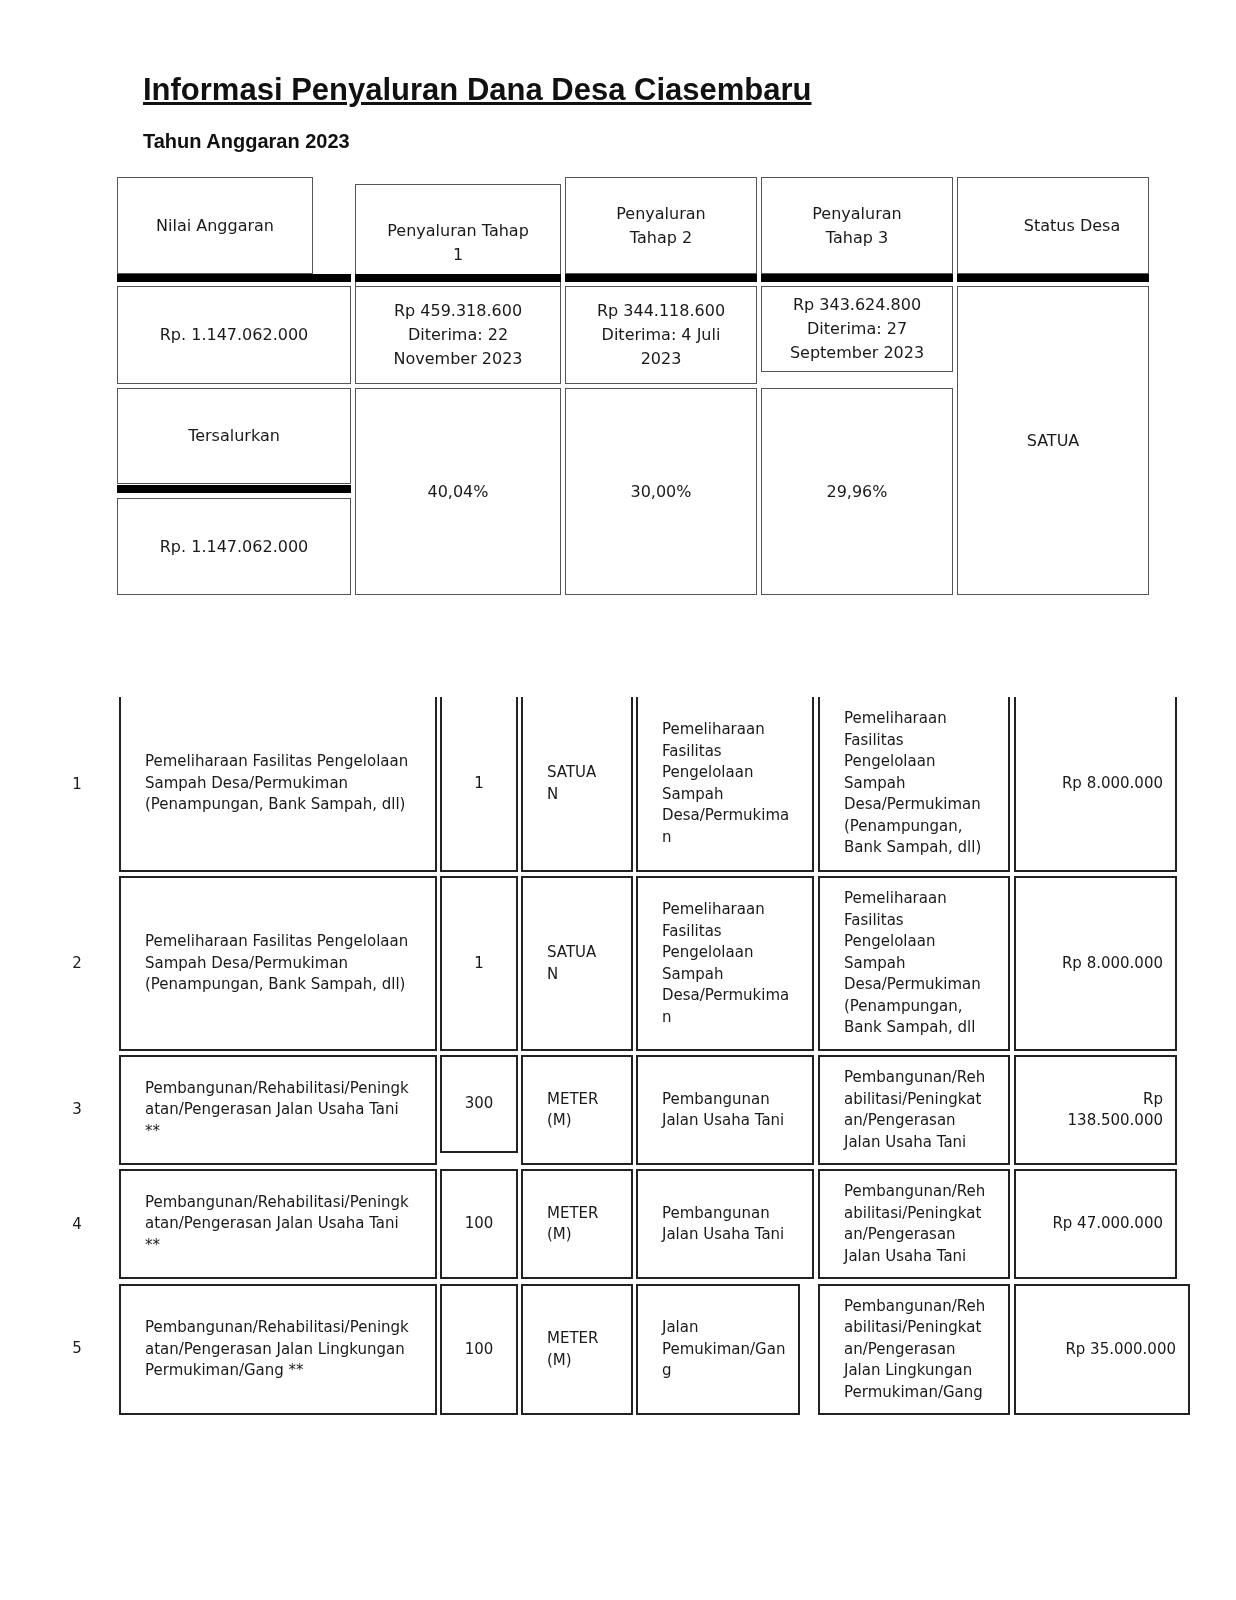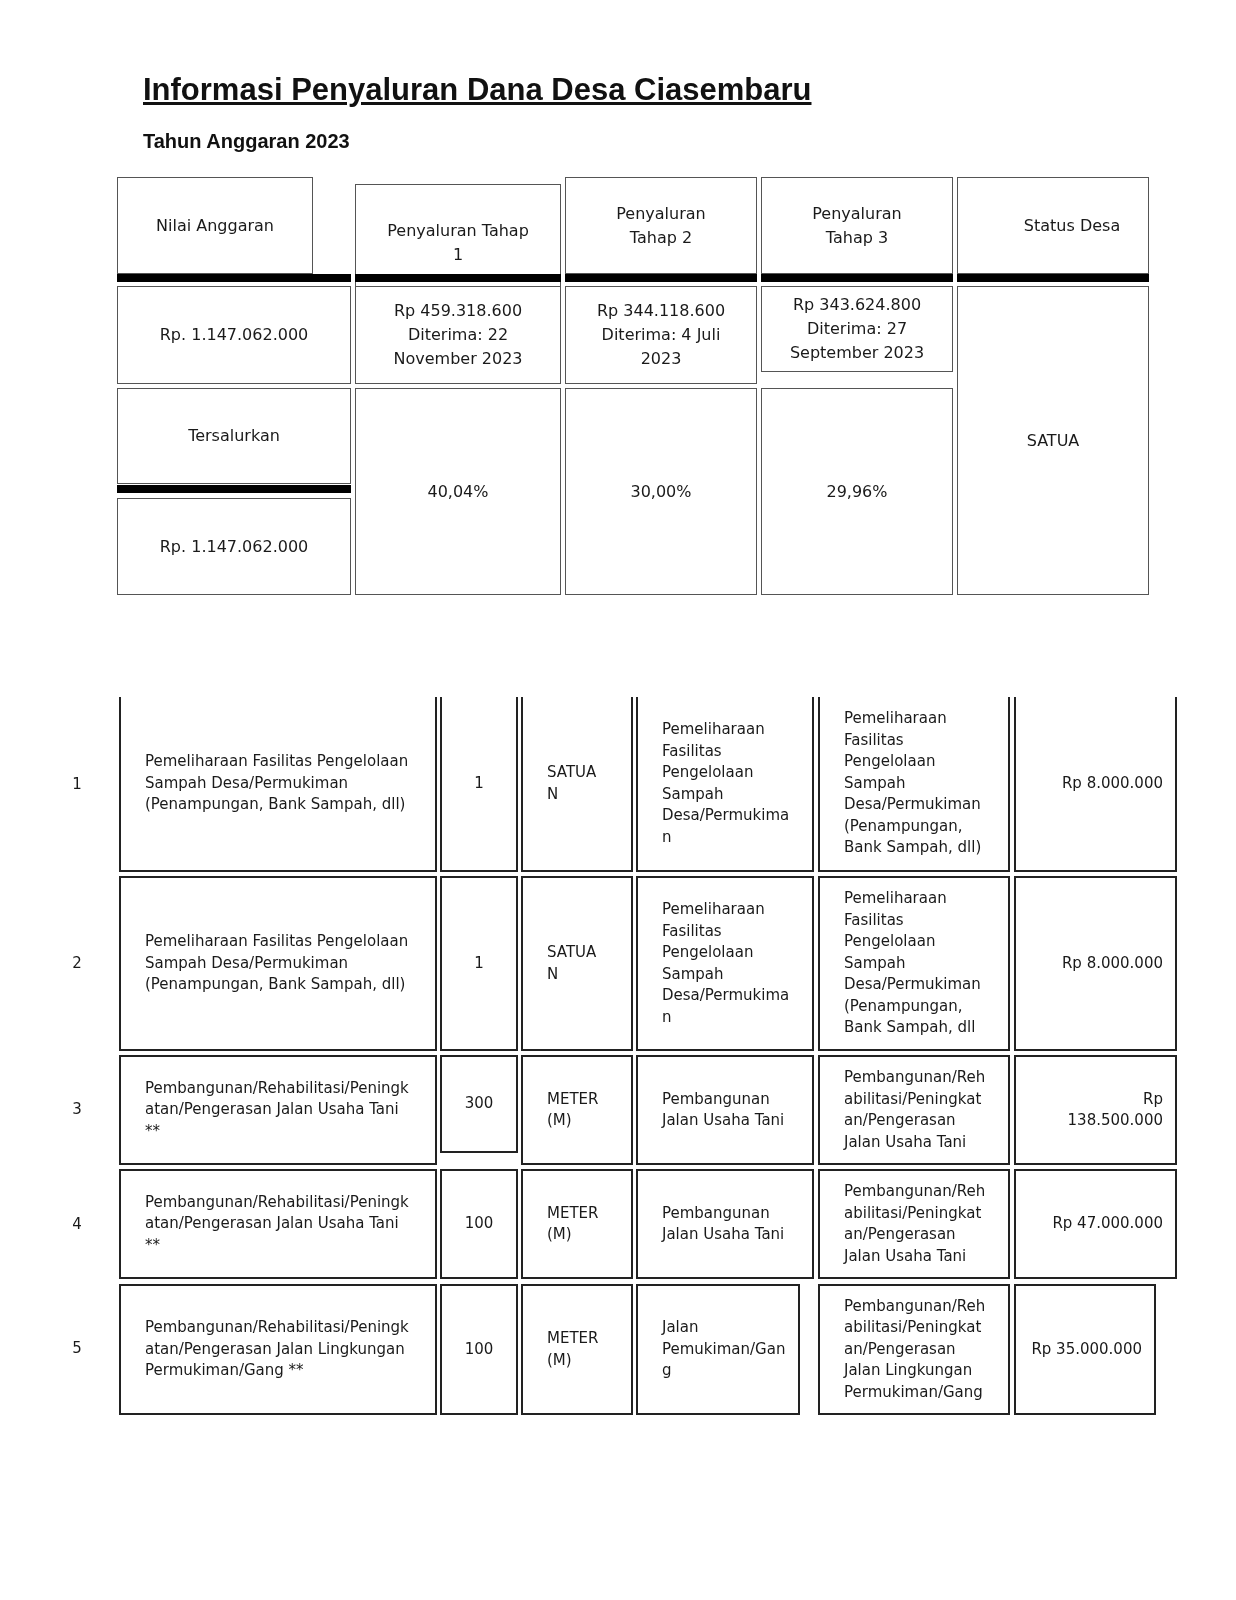--- a/index.html
+++ b/index.html
@@ -159,15 +159,15 @@
     <div class="t2 pre" style="left:521px;top:1284px;width:112px;height:131px;">METER
 (M)</div>
     <div class="t2 pre" style="left:636px;top:1284px;width:164px;height:131px;">Jalan
 Pemukiman/Gan
 g</div>
     <div class="t2 pre" style="left:818px;top:1284px;width:192px;height:131px;">Pembangunan/Reh
 abilitasi/Peningkat
 an/Pengerasan
 Jalan Lingkungan
 Permukiman/Gang</div>
-    <div class="t2 r pre" style="left:1014px;top:1284px;width:142px;height:131px;">Rp 35.000.000</div>
+    <div class="t2 r pre" style="left:1014px;top:1284px;width:176px;height:131px;">Rp 35.000.000</div>
   </div>
 </div>
 
 </body></html>

